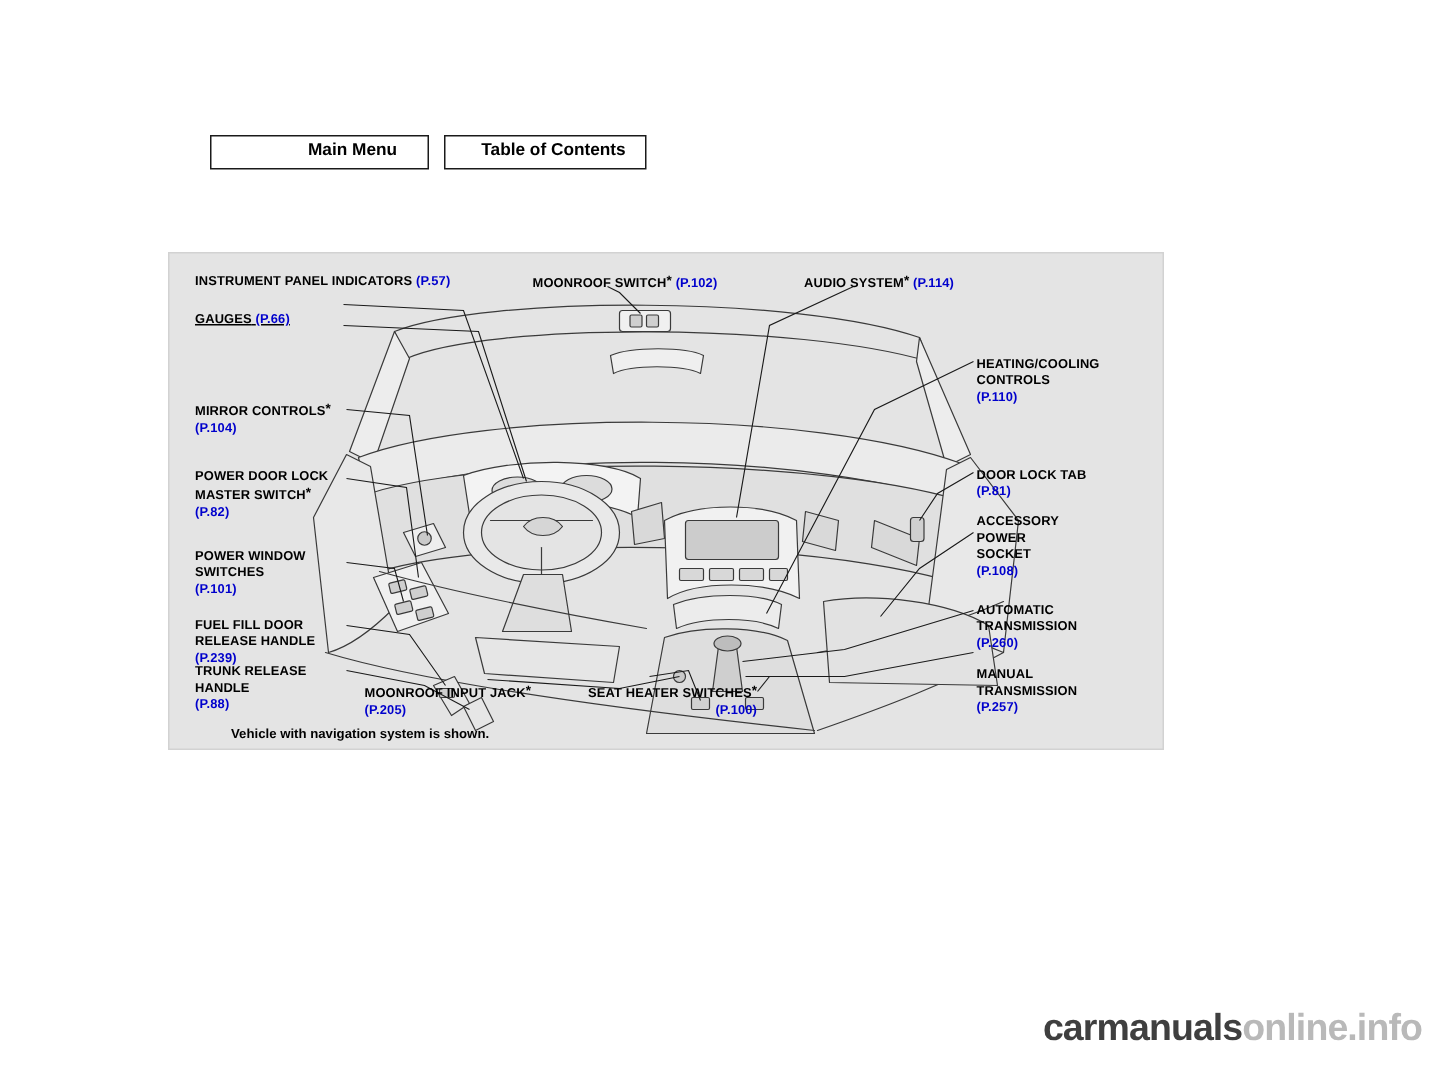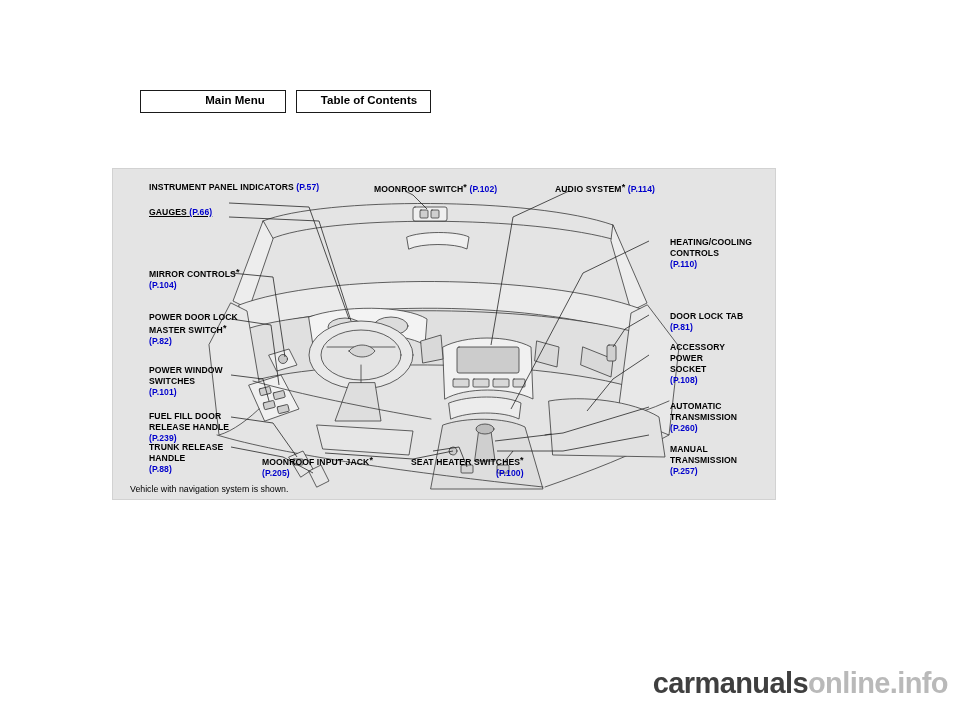--- a/index.html
+++ b/index.html
@@ -56,50 +56,50 @@
 
   
   .callout {
     position: absolute;
     font-size: 8.6px;
     font-weight: bold;
     color: #000000;
     line-height: 1.28;
     letter-spacing: 0.1px;
     white-space: nowrap;
-    margin-left: 19px;
   }
   .callout .pg {
     color: #0000cc;
   }
   .callout .ast {
     font-size: 9px;
     vertical-align: 1.5px;
   }
   .caption {
     position: absolute;
     font-size: 8.8px;
-    font-weight: normal;
+    font-weight: bold;
     color: #000000;
+    margin-left: 24px;
   }
 
   
   svg.art {
     position: absolute;
     left: 0; top: 0;
     width: 662px;
     height: 330px;
   }
 
   
   .watermark {
     position: absolute;
     right: 12px;
     bottom: 14px;
-    font-size: 29px;
+    font-size: 25px;
     font-weight: bold;
     letter-spacing: -0.6px;
     font-family: "Liberation Sans", sans-serif;
   }
   .wm-dark { color: #3f3f3f; }
   .wm-light { color: #b9b9b9; }
 </style>
 </head>
 <body>
 

